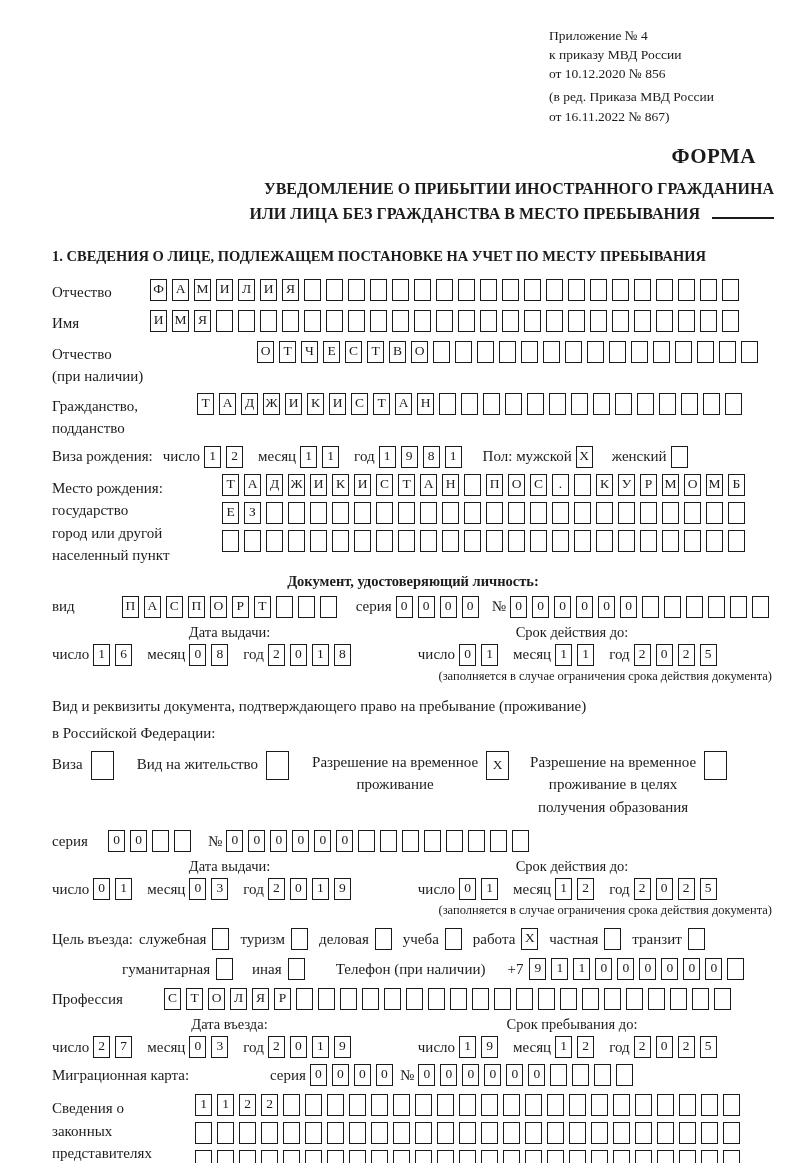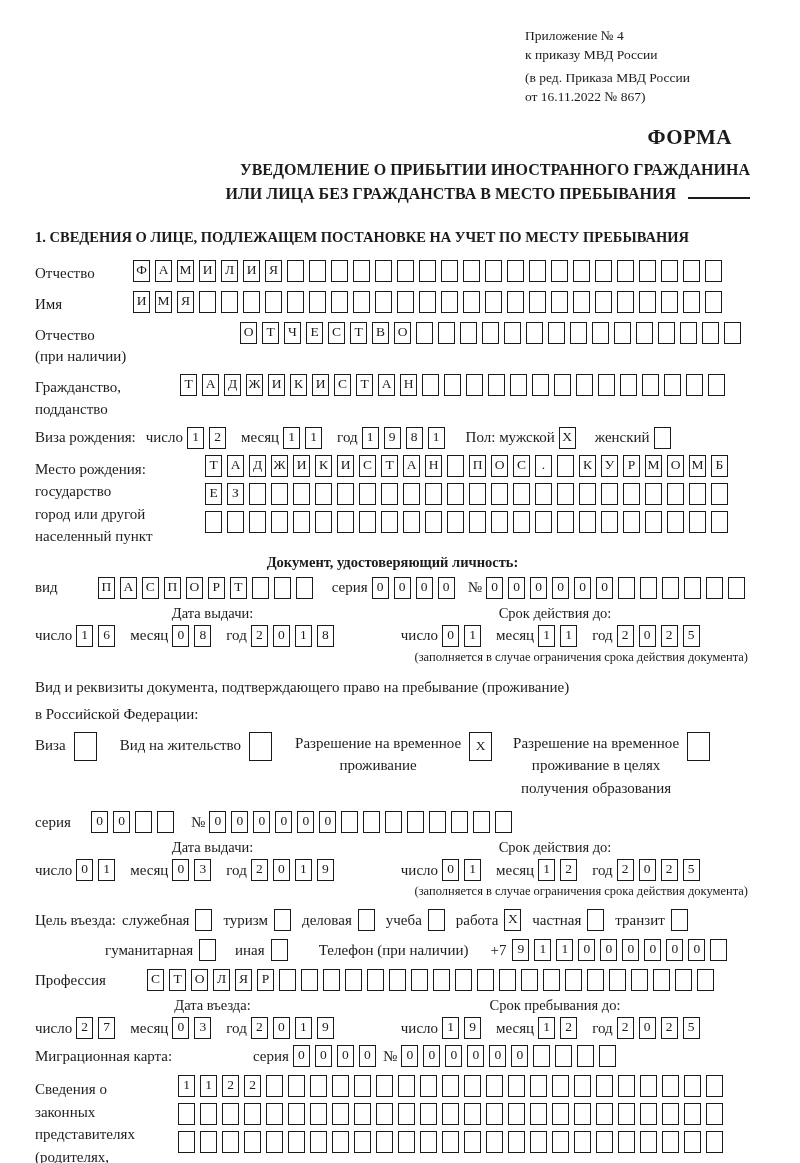--- a/index.html
+++ b/index.html
@@ -1,17 +1,17 @@
 <!DOCTYPE html>
 <html><head>
 <meta charset="utf-8">
 <style>
   html,body{margin:0;padding:0;background:#ffffff;}
   body{width:800px;height:1163px;color:#1b1b1b;font-family:"Liberation Serif","DejaVu Serif",serif;font-size:15px;}
-  .page{box-sizing:border-box;width:772px;height:1163px;padding:26px 22px 8px 35px;overflow:hidden;background:#ffffff;}
+  .page{box-sizing:border-box;width:772px;height:1163px;padding:26px 22px 8px 28px;overflow:hidden;background:#ffffff;margin-left:24px;}
 
   
   .hdr{width:225px;margin-left:auto;font-size:13.5px;line-height:1.42;}
   .hdr .ed{margin-top:4px;}
   .forma{font-weight:bold;text-align:right;padding-right:18px;margin:18px 0 8px;font-size:21px;letter-spacing:.5px;}
 
   
   .title{text-align:right;font-weight:bold;font-size:16px;line-height:1.55;margin-top:6px;}
   .blank-line{display:inline-block;width:62px;border-bottom:2.5px solid #1b1b1b;margin-left:12px;}
   .sec{font-weight:bold;font-size:14.5px;margin:22px 0 14px;}
@@ -49,20 +49,21 @@
   .purpose-row .opt{margin-right:6px;white-space:nowrap;}
 </style>
 </head>
 <body>
 
 <div class="page">
 
   <div class="hdr">
     <div>Приложение № 4</div>
     <div>к приказу МВД России</div>
+    <div>от 10.12.2020 № 856</div>
     <div class="ed">(в ред. Приказа МВД России</div>
     <div>от 16.11.2022 № 867)</div>
   </div>
   <div class="forma">ФОРМА</div>
 
   <div class="title">
     <div>УВЕДОМЛЕНИЕ О ПРИБЫТИИ ИНОСТРАННОГО ГРАЖДАНИНА</div>
     <div><span>ИЛИ ЛИЦА БЕЗ ГРАЖДАНСТВА В МЕСТО ПРЕБЫВАНИЯ</span><span class="blank-line"></span></div>
   </div>
 

